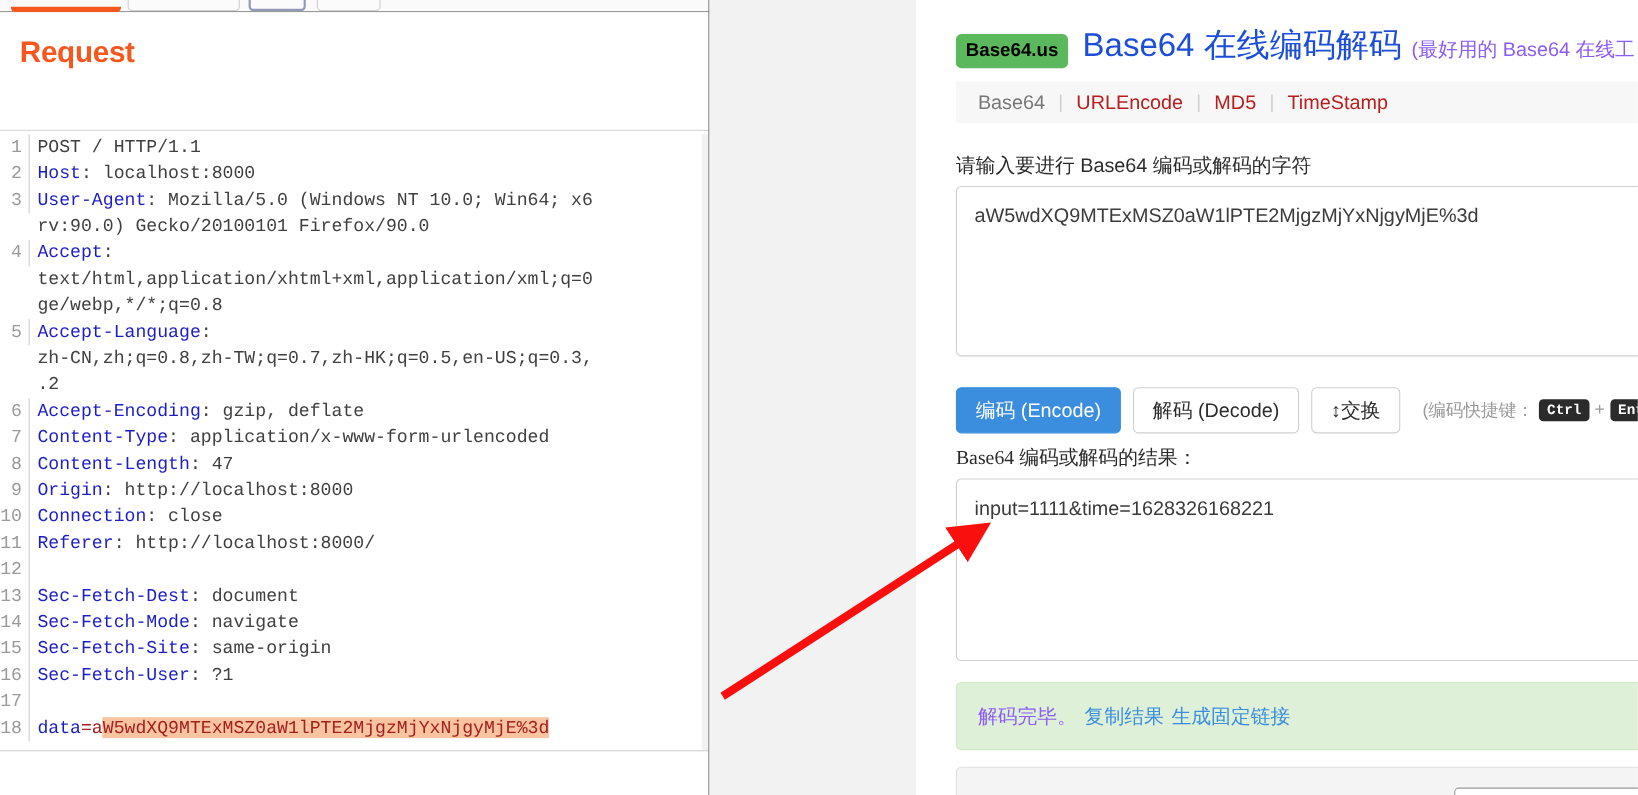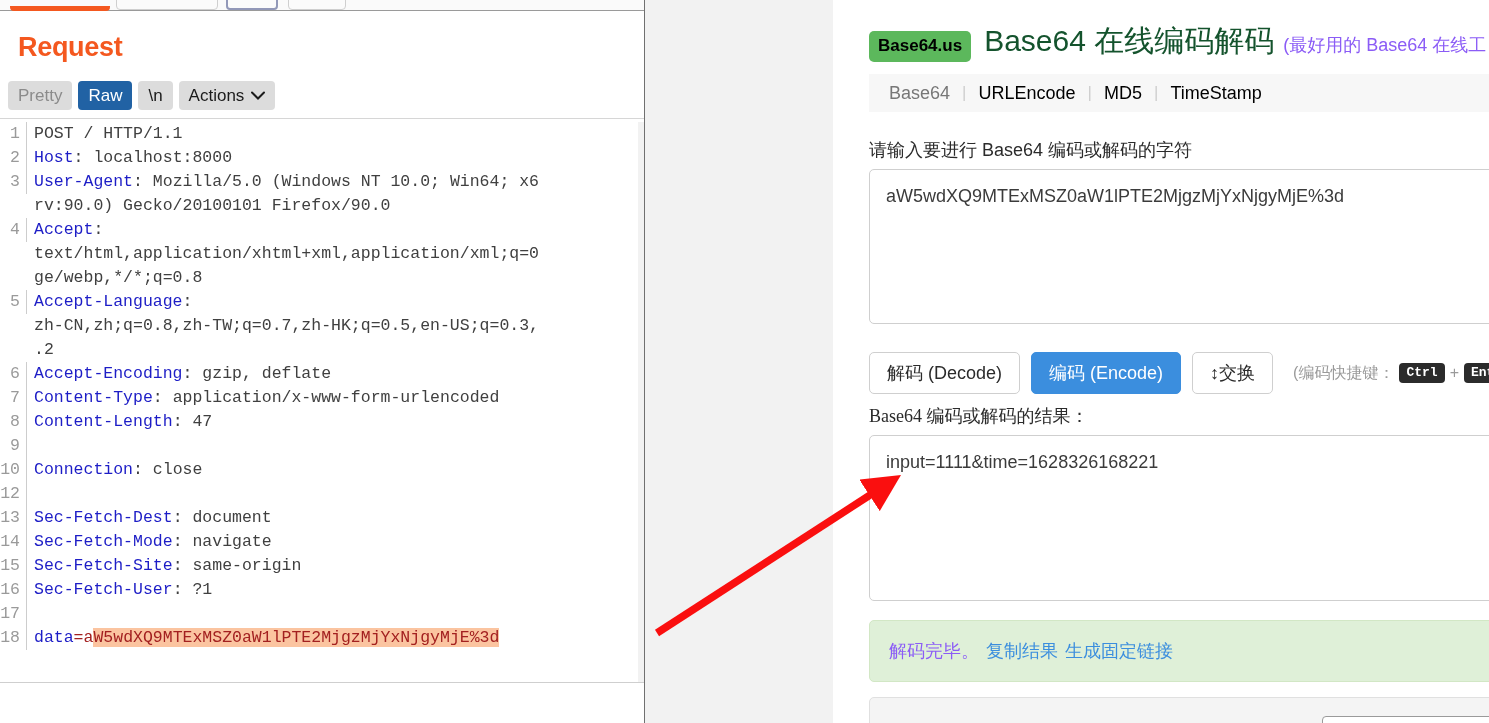--- a/index.html
+++ b/index.html
@@ -128,41 +128,41 @@
     background: #5cb85c;
     color: #000000;
     font-weight: bold;
     font-size: 17px;
     padding: 5px 9px 6px;
     border-radius: 5px;
     white-space: nowrap;
   }
   .site-title {
     font-size: 30px;
-    color: #14532d;
+    color: #1d4ed8;
     margin-left: 13px;
     white-space: nowrap;
   }
   .site-sub {
     font-size: 18px;
     color: #8b5cf6;
     margin-left: 9px;
     white-space: nowrap;
   }
   .navbar {
     position: absolute; left: 36px; top: 74px;
     width: 700px; height: 38px;
     background: #f7f7f7;
     display: flex; align-items: center;
     padding-left: 20px;
     gap: 0;
   }
   .navbar a {
     font-size: 18px;
-    color: #000000;
+    color: #b91c1c;
     text-decoration: none;
     white-space: nowrap;
   }
   .navbar a.current { color: #777777; }
   .navbar .navsep {
     color: #cfcfcf;
     font-size: 17px;
     margin: 0 12px;
   }
   .field-label {
@@ -269,33 +269,20 @@
 
     <div class="burp-tabstrip">
       <div class="tabchip t1"></div>
       <div class="tabchip t2"></div>
       <div class="tabchip t3"></div>
       <div class="tabchip t4"></div>
     </div>
 
     <div class="burp-title">Request</div>
 
-    <div class="burp-toolbar">
-      <button class="tbtn">Pretty</button>
-      <button class="tbtn sel">Raw</button>
-      <button class="tbtn dark">\n</button>
-      <button class="tbtn dark">
-        <span>Actions</span>
-        <span class="chev">
-          <svg width="14" height="9" viewBox="0 0 14 9">
-              <path d="M1 1.5 L7 7.5 L13 1.5" stroke="#1b1b1b" stroke-width="2" fill="none" stroke-linecap="round"></path>
-            </svg>
-        </span>
-      </button>
-    </div>
 
     <div class="burp-sep"></div>
 
     <div class="code-area">
       <div id="code-rows">
           <div class="code-row">
             <span class="gutter">1</span>
             <div class="code-txt">POST / HTTP/1.1</div>
           </div>
           <div class="code-row">
@@ -341,24 +328,29 @@
           <div class="code-row">
             <span class="gutter">7</span>
             <div class="code-txt"><span class="hname">Content-Type</span>: application/x-www-form-urlencoded</div>
           </div>
           <div class="code-row">
             <span class="gutter">8</span>
             <div class="code-txt"><span class="hname">Content-Length</span>: 47</div>
           </div>
           <div class="code-row">
             <span class="gutter">9</span>
+            <div class="code-txt"><span class="hname">Origin</span>: http://localhost:8000</div>
           </div>
           <div class="code-row">
             <span class="gutter">10</span>
             <div class="code-txt"><span class="hname">Connection</span>: close</div>
+          </div>
+          <div class="code-row">
+            <span class="gutter">11</span>
+            <div class="code-txt"><span class="hname">Referer</span>: http://localhost:8000/</div>
           </div>
           <div class="code-row">
             <span class="gutter">12</span>
           </div>
           <div class="code-row">
             <span class="gutter">13</span>
             <div class="code-txt"><span class="hname">Sec-Fetch-Dest</span>: document</div>
           </div>
           <div class="code-row">
             <span class="gutter">14</span>
@@ -404,22 +396,22 @@
         <span class="navsep">|</span>
         <a href="#">MD5</a>
         <span class="navsep">|</span>
         <a href="#">TimeStamp</a>
       </div>
 
     <div class="field-label label-input">请输入要进行 Base64 编码或解码的字符</div>
     <div class="ta ta-input">aW5wdXQ9MTExMSZ0aW1lPTE2MjgzMjYxNjgyMjE%3d</div>
 
     <div class="btn-row">
+      <button class="b primary">编码 (Encode)</button>
       <button class="b">解码 (Decode)</button>
-      <button class="b primary">编码 (Encode)</button>
       <button class="b">↕交换</button>
       <span class="hint">
         <span>(编码快捷键：</span>
         <span class="keycap">Ctrl</span>
         <span>+</span>
         <span class="keycap">Enter</span>
       </span>
     </div>
 
     <div class="field-label label-result">Base64 编码或解码的结果：</div>

